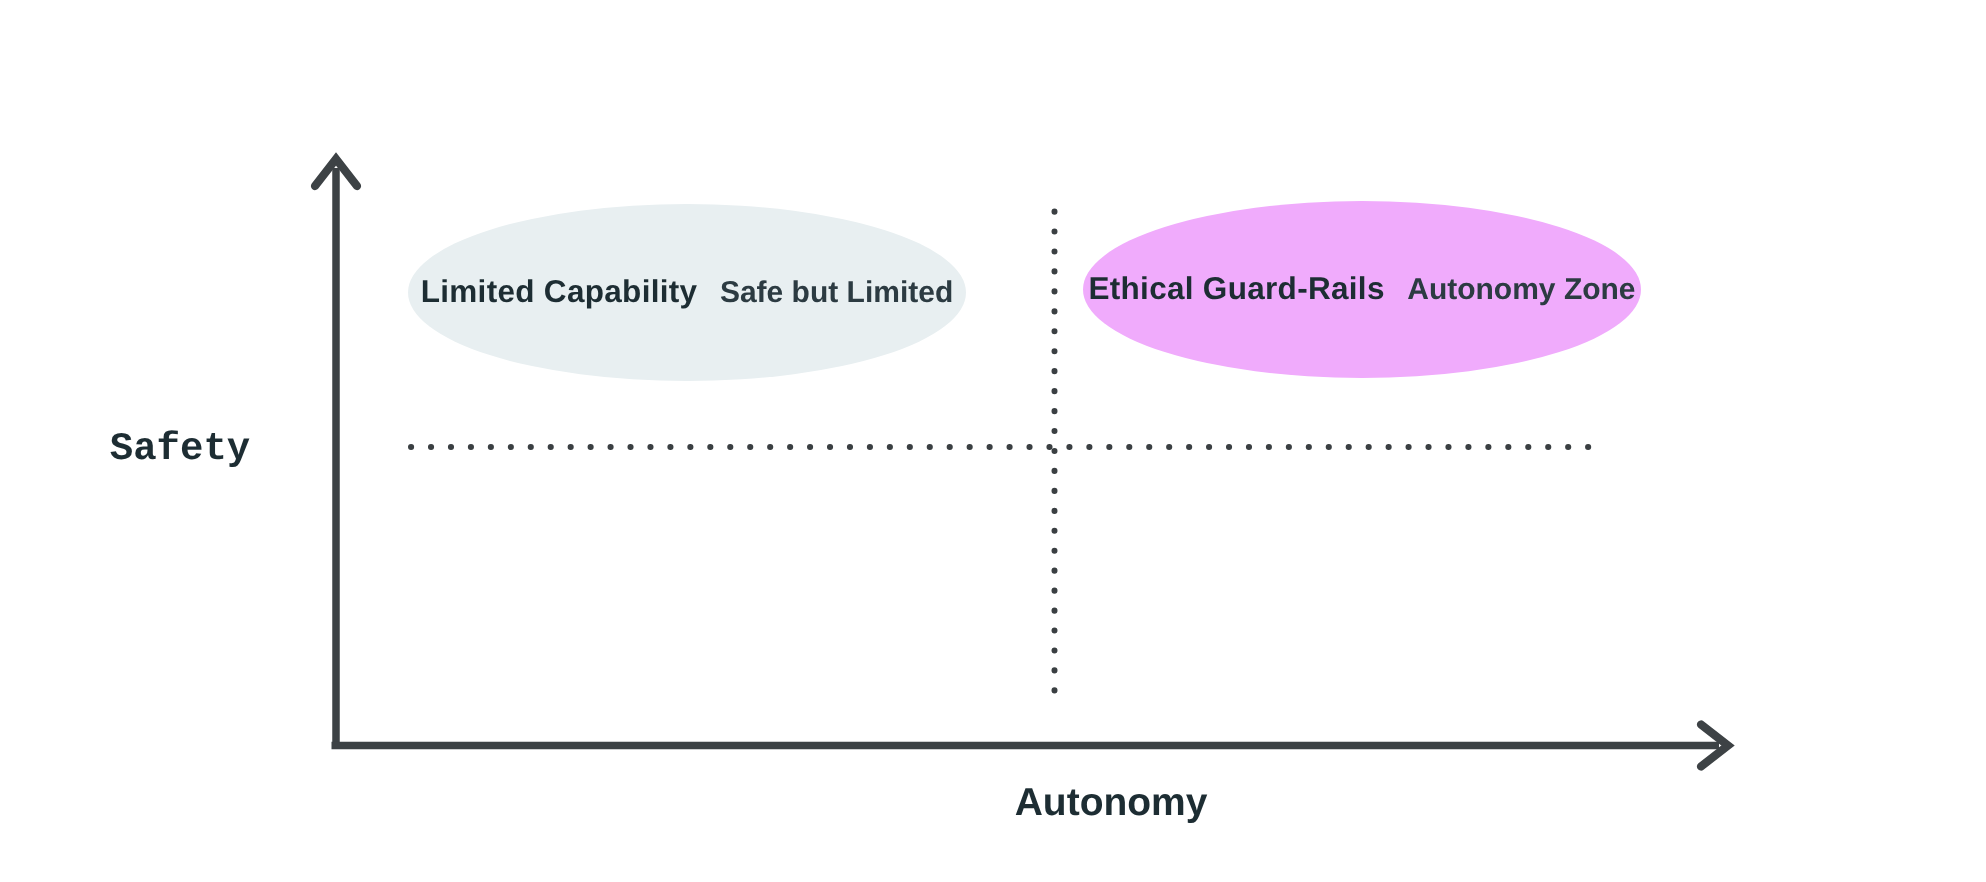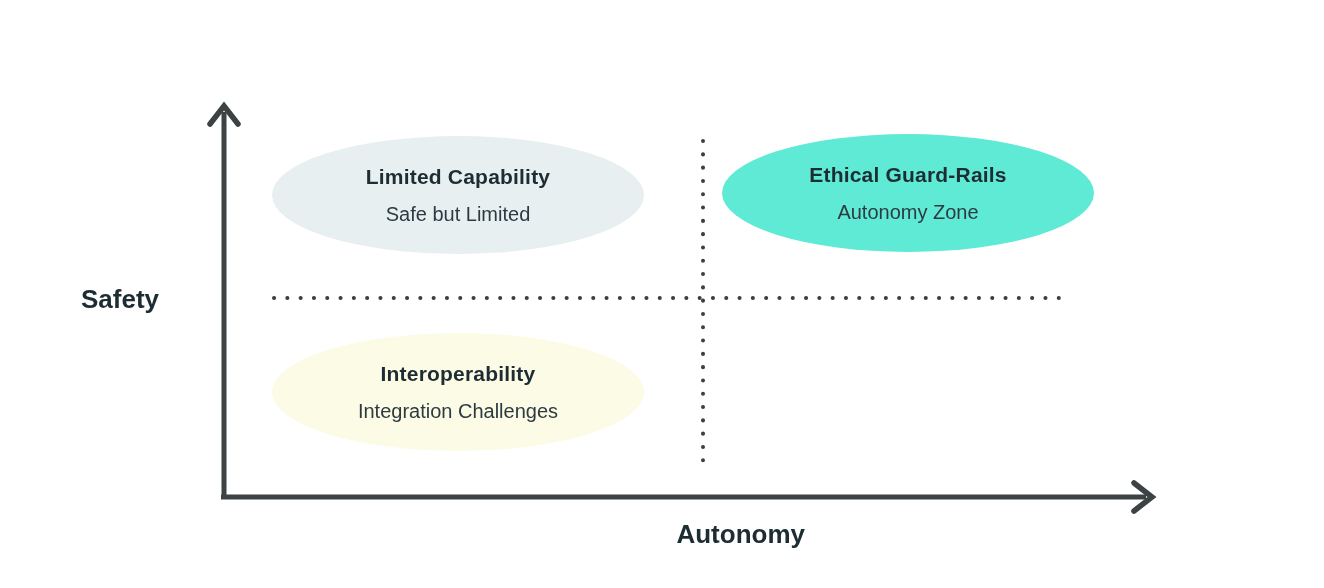--- a/index.html
+++ b/index.html
@@ -22,54 +22,55 @@
     width: 1324px;
     height: 588px;
     pointer-events: none;
   }
   .bubble {
     position: absolute;
     width: 372px;
     height: 118px;
     border-radius: 50%;
     display: flex;
-    flex-direction: column;
+    flex-direction: row;
     align-items: center;
     justify-content: center;
     gap: 15px;
     text-align: right;
   }
   .bubble-tl { left: 272px; top: 136px; }
   .bubble-tr { left: 722px; top: 134px; }
   .bubble-bl { left: 272px; top: 333px; }
   .bubble-br { left: 727px; top: 331px; }
   .bubble-title {
     font-size: 21px;
     font-weight: bold;
     letter-spacing: 0.2px;
     color: var(--title-text, #1d2d33);
     line-height: 1.1;
   }
   .bubble-subtitle {
     font-size: 20px;
-    font-weight: normal;
+    font-weight: bold;
     color: var(--subtitle-text, #2c3b42);
     line-height: 1.1;
   }
   .axis-label {
     position: absolute;
     font-weight: bold;
     color: var(--title-text, #1d2d33);
   }
   .axis-label-y {
     left: 40px;
     top: 284px;
     width: 160px;
     text-align: center;
     font-size: 26px;
+    font-family: Liberation Mono, monospace;
   }
   .axis-label-x {
     left: 565px;
     top: 519px;
     width: 240px;
     text-align: right;
     font-size: 26px;
   }
 </style>
 </head>
@@ -91,27 +92,23 @@
 
     <line x1="274" y1="298" x2="1063" y2="298" stroke="#3a3f42" stroke-width="4" stroke-linecap="round" stroke-dasharray="0.1 13.2"></line>
     <line x1="703" y1="141" x2="703" y2="462" stroke="#3a3f42" stroke-width="4" stroke-linecap="round" stroke-dasharray="0.1 13.2"></line>
   </svg>
 
   <div class="bubble bubble-tl" style="background: rgb(232, 239, 241);">
     <div class="bubble-title">Limited Capability</div>
     <div class="bubble-subtitle">Safe but Limited</div>
   </div>
 
-  <div class="bubble bubble-tr" style="background: #5eead4;">
+  <div class="bubble bubble-tr" style="background: #f0abfc;">
     <div class="bubble-title">Ethical Guard-Rails</div>
     <div class="bubble-subtitle">Autonomy Zone</div>
   </div>
 
-  <div class="bubble bubble-bl" style="background: rgb(252, 251, 230);">
-    <div class="bubble-title">Interoperability</div>
-    <div class="bubble-subtitle">Integration Challenges</div>
-  </div>
 
 
   <div class="axis-label axis-label-y">Safety</div>
   <div class="axis-label axis-label-x">Autonomy</div>
 
 </div>
 
 </body></html>

